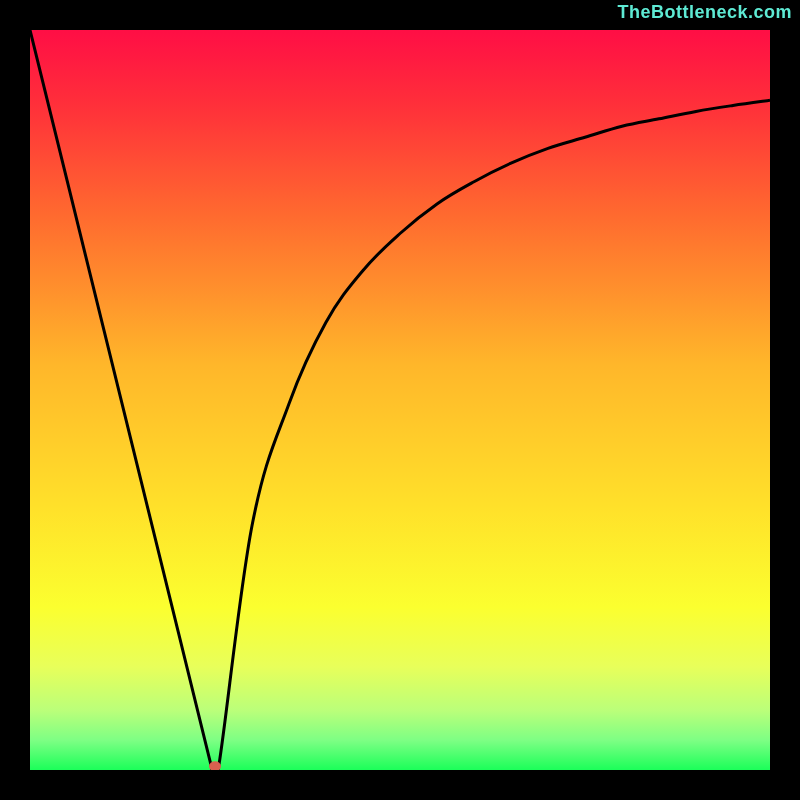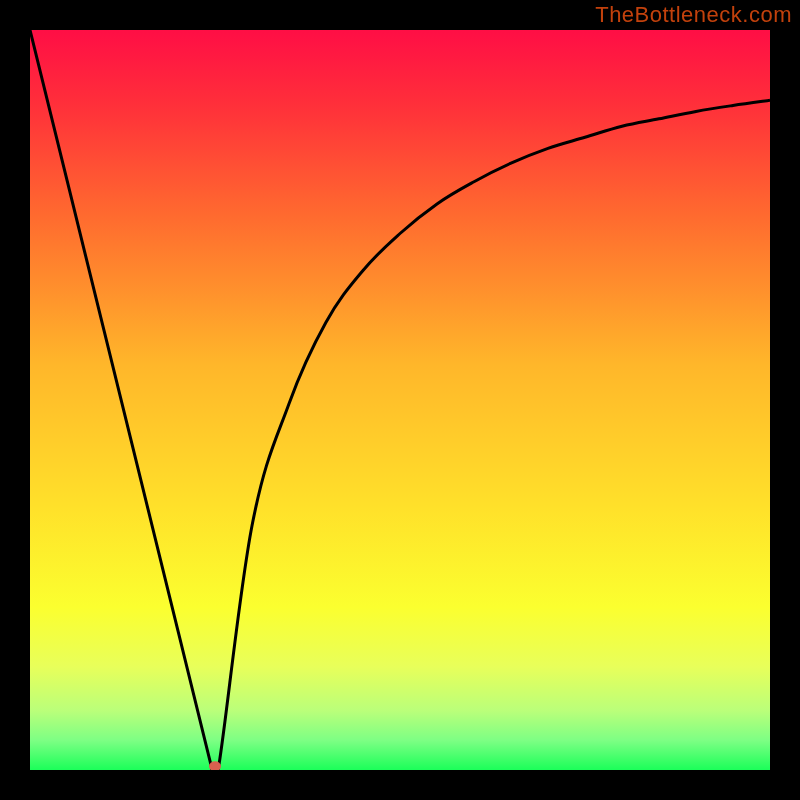--- a/index.html
+++ b/index.html
@@ -7,24 +7,24 @@
   .outer {
     width: 800px;
     height: 800px;
     background: #000;
     position: relative;
   }
   .branding {
     position: absolute;
     top: 2px;
     right: 8px;
-    color: #c2410c;
+    color: #5eead4;
     font-family: Arial, Helvetica, sans-serif;
-    font-size: 22px;
-    font-weight: 400;
+    font-size: 18px;
+    font-weight: 700;
     letter-spacing: 0.5px;
   }
   .plot-area {
     position: absolute;
     left: 30px;
     top: 30px;
     width: 740px;
     height: 740px;
     overflow: hidden;
   }

